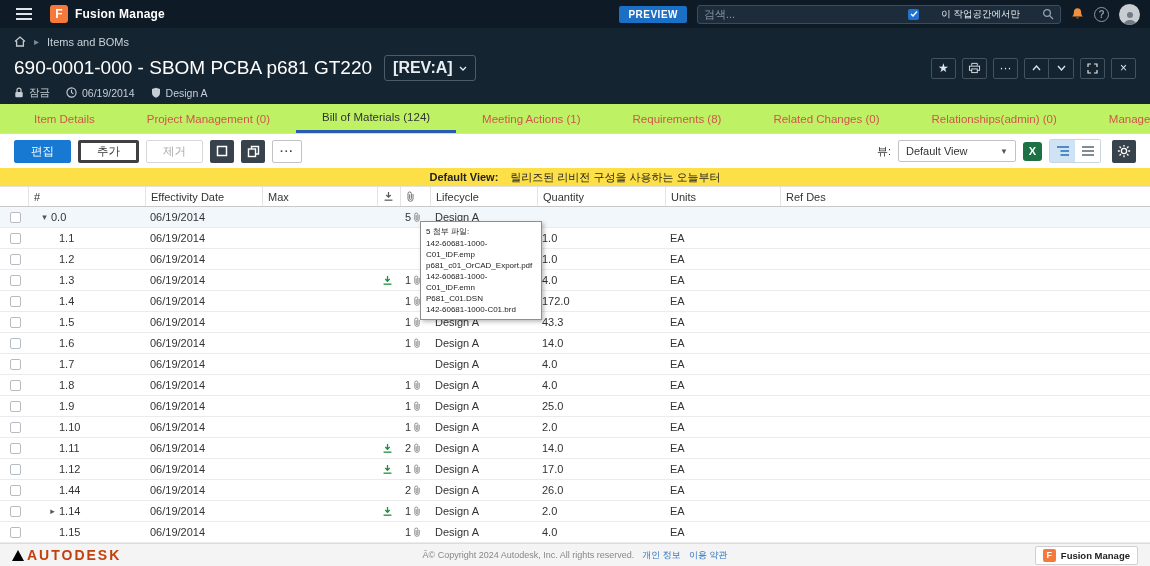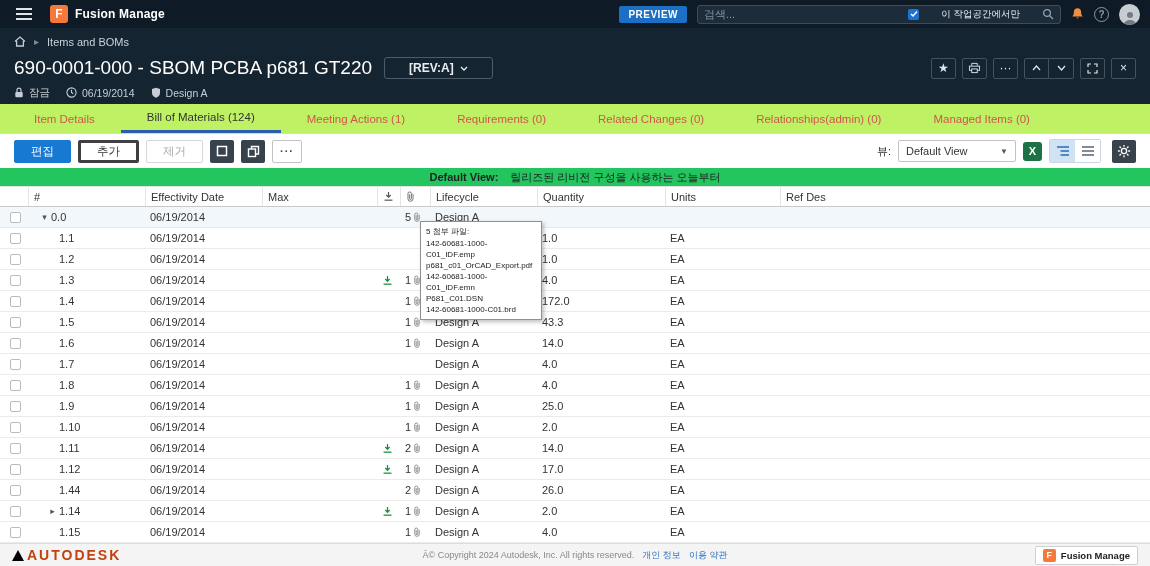--- a/index.html
+++ b/index.html
@@ -23,21 +23,21 @@
   .icon-plain { display:flex; align-items:center; justify-content:center; }
   .help-circle { width:15px; height:15px; border:1.3px solid #8d9aa7; color:#8d9aa7; border-radius:50%; font-size:10px; font-weight:bold; display:flex; align-items:center; justify-content:center; }
   .avatar { width:21px; height:21px; border-radius:50%; background:#c8cdd2; overflow:hidden; display:flex; align-items:flex-end; justify-content:center; }
 
   
   .dark-head { background:#152431; color:#fff; }
   .crumb-row { height:27px; display:flex; align-items:center; padding:0 14px; gap:8px; color:#c9d2da; font-size:11px; }
   .crumb-sep { color:#7e8c99; font-size:10px; }
   .title-row { height:26px; display:flex; align-items:center; padding:0 14px; }
   .page-title { font-size:19px; color:#fff; font-weight:400; white-space:nowrap; }
-  .rev-btn { margin-left:12px; border:1px solid #4c5c6b; border-radius:3px; color:#e8edf2; font-size:12px; font-weight:bold; padding:3px 24px; display:flex; align-items:center; gap:6px; cursor:pointer; }
+  .rev-btn { margin-left:12px; border:1px solid #4c5c6b; border-radius:3px; color:#e8edf2; font-size:16px; font-weight:bold; padding:3px 8px; display:flex; align-items:center; gap:6px; cursor:pointer; }
   .title-actions { margin-left:auto; display:flex; align-items:center; gap:6px; }
   .hbtn { width:25px; height:21px; border:1px solid #42525f; border-radius:2px; color:#dfe6ec; display:flex; align-items:center; justify-content:center; font-size:12px; cursor:pointer; background:transparent; }
   .hbtn-pair { display:flex; }
   .hbtn-pair .hbtn:first-child { border-radius:2px 0 0 2px; }
   .hbtn-pair .hbtn:last-child { border-left:none; border-radius:0 2px 2px 0; }
   .meta-row { height:23px; display:flex; align-items:center; padding:0 14px; gap:16px; color:#c5ced6; font-size:10.5px; }
   .meta-item { display:flex; align-items:center; gap:5px; }
 
   
   .tabbar { height:30px; border-bottom:1px solid #d8d8d8; display:flex; align-items:stretch; padding:0 8px; background:#bef264; }
@@ -56,21 +56,21 @@
   .view-label { color:#333; font-size:11px; }
   .select-box { width:118px; height:22px; border:1px solid #c3c3c3; border-radius:2px; display:flex; align-items:center; justify-content:space-between; padding:0 7px; font-size:11px; color:#333; cursor:pointer; background:#fff; }
   .select-box .caret { font-size:8px; color:#555; }
   .excel-icon { width:19px; height:19px; background:#1e7145; border-radius:3px; color:#fff; font-weight:bold; font-size:11px; display:flex; align-items:center; justify-content:center; cursor:pointer; }
   .toggle-group { display:flex; border:1px solid #c9d6e2; border-radius:2px; overflow:hidden; }
   .toggle { width:25px; height:22px; display:flex; align-items:center; justify-content:center; cursor:pointer; background:#fff; }
   .toggle.selected { background:#cfe3f5; }
   .gear-btn { width:24px; height:23px; background:#38424c; border-radius:2px; display:flex; align-items:center; justify-content:center; cursor:pointer; margin-left:4px; }
 
   
-  .view-banner { height:18px; display:flex; align-items:center; justify-content:center; gap:12px; font-size:11px; color:#222; background:#22c55e; }
+  .view-banner { height:18px; display:flex; align-items:center; justify-content:center; gap:12px; font-size:11px; color:#222; background:#fde047; }
   .view-banner b { font-weight:bold; }
 
   
   .grid-row { display:grid; grid-template-columns:28px 117px 117px 115px 23px 30px 107px 128px 115px 1fr; align-items:center; }
   .thead { height:21px; border-top:1px solid #e2e2e2; border-bottom:1px solid #c9c9c9; color:#333; font-size:11px; background:#fff; }
   .thead > div { padding:0 5px; height:100%; display:flex; align-items:center; border-left:1px solid #e4e4e4; overflow:hidden; }
   .thead > div:first-child { border-left:none; }
   .t-row { height:21px; border-bottom:1px solid #ebebeb; color:#333; font-size:11px; background:#fff; cursor:default; }
   .t-row.hl { background:#f2f7fc; }
   .t-row > div { padding:0 5px; overflow:hidden; white-space:nowrap; display:flex; align-items:center; }
@@ -209,28 +209,31 @@
         </svg>
       <span>Design A</span>
     </span>
   </div>
 </div>
 
 <div class="tabbar" id="tab-bar">
     <div class="tab">
       <span>Item Details</span>
     </div>
+    <div class="tab">
+      <span>Project Management (0)</span>
+    </div>
     <div class="tab active">
       <span>Bill of Materials (124)</span>
     </div>
     <div class="tab">
       <span>Meeting Actions (1)</span>
     </div>
     <div class="tab">
-      <span>Requirements (0)</span>
+      <span>Requirements (8)</span>
     </div>
     <div class="tab">
       <span>Related Changes (0)</span>
     </div>
     <div class="tab">
       <span>Relationships(admin) (0)</span>
     </div>
     <div class="tab">
       <span>Managed Items (0)</span>
     </div>

